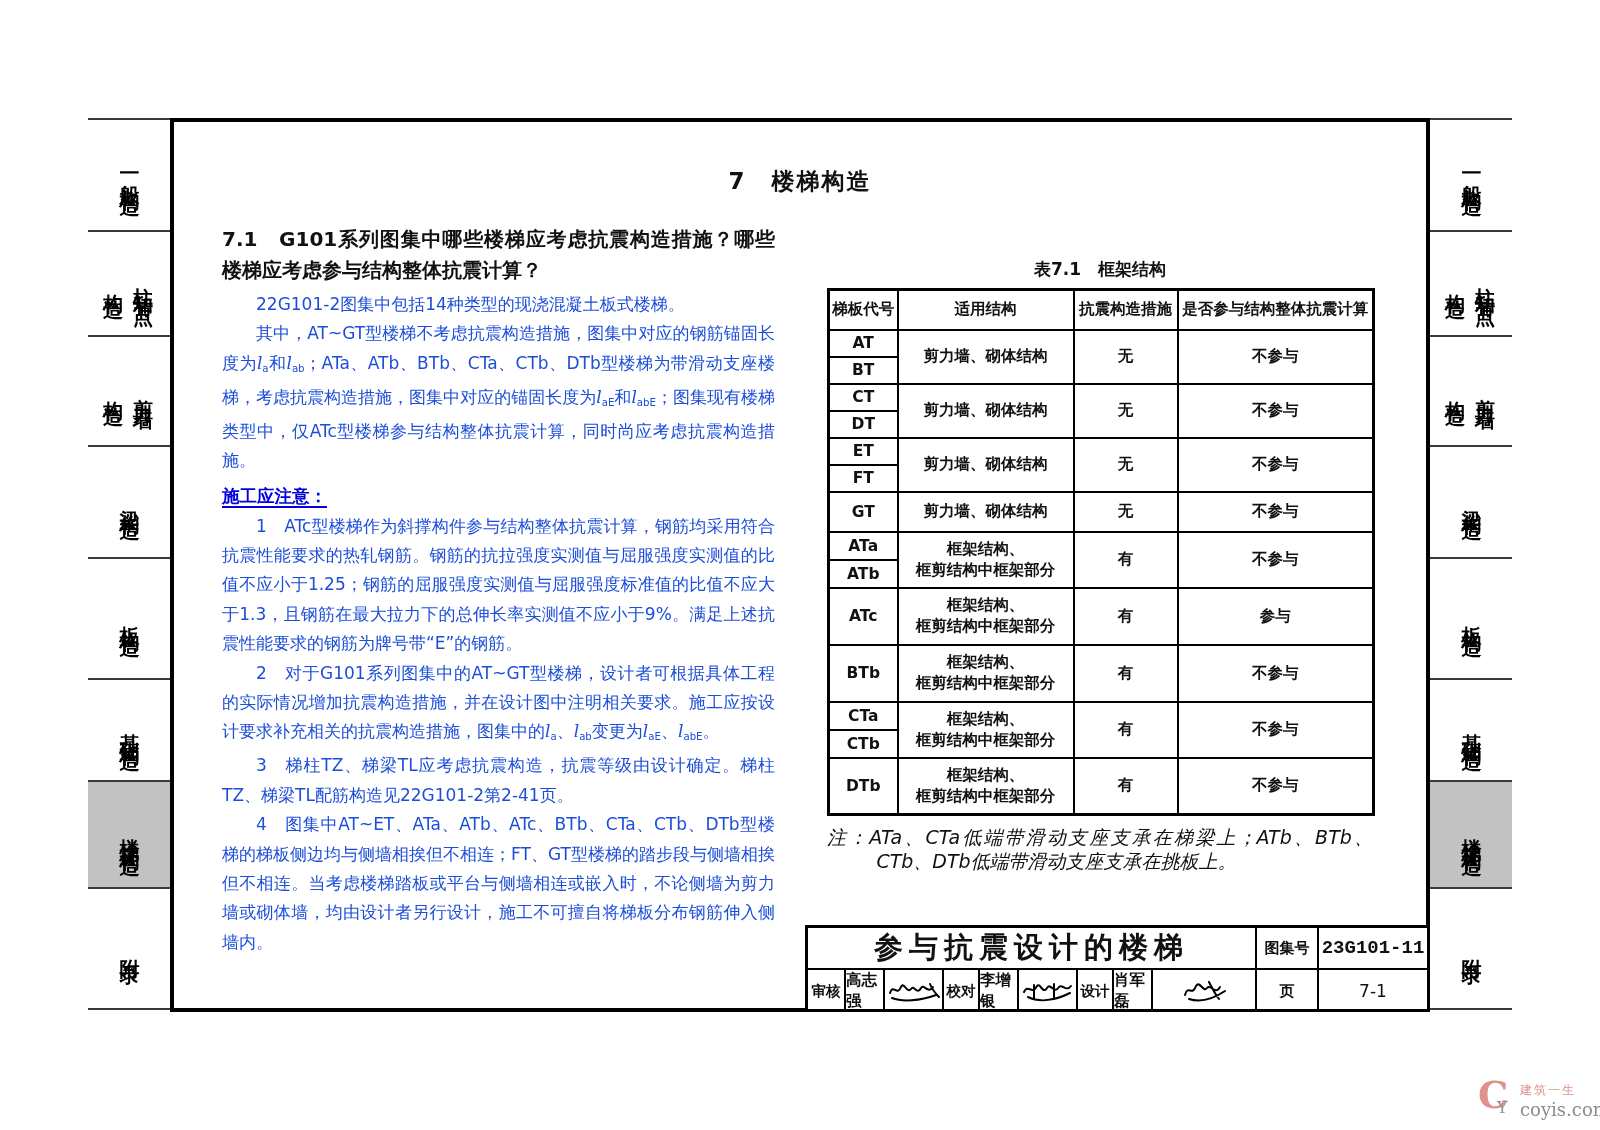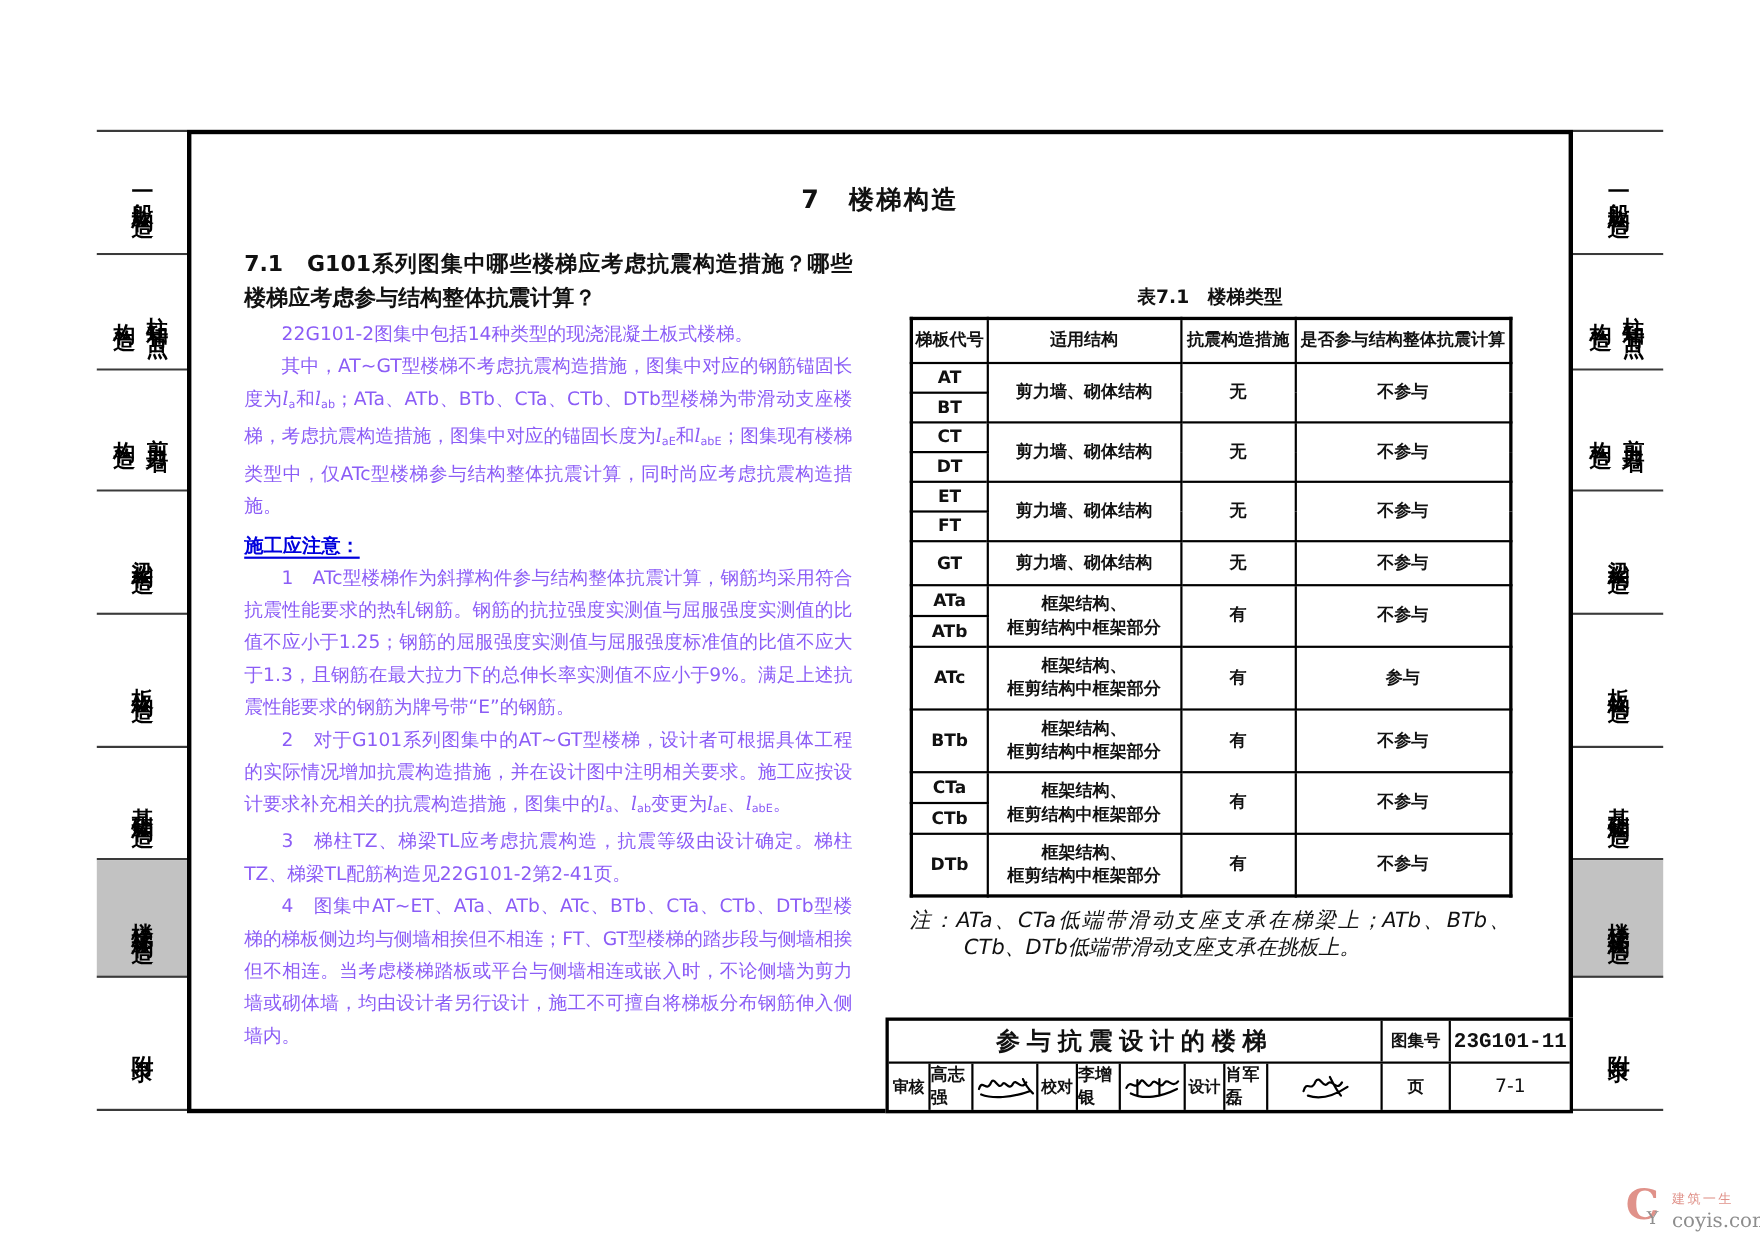--- a/index.html
+++ b/index.html
@@ -19,21 +19,21 @@
   
   .frame { position: absolute; left: 170px; top: 118px; width: 1260px; height: 894px;
            border: 4px solid #000; background: #fff; }
   .chapter-title { position: absolute; left: 170px; top: 166px; width: 1260px;
            text-align: center; font-size: 23px; font-weight: bold; letter-spacing: 2px; }
   
   .textcol { position: absolute; left: 222px; top: 224px; width: 553px; }
   .sec-heading { font-size: 20px; font-weight: bold; line-height: 31px;
                  text-align: justify; margin-bottom: 4px; }
   .para { font-size: 17px; line-height: 29.4px; text-indent: 2em;
-          text-align: justify; color: #8b5cf6; }
+          text-align: justify; color: #1d4ed8; }
   .note-head-wrap { margin: 8px 0 4px 0; }
   .note-head { color: #0000dd; font-size: 17.5px; font-weight: bold;
                text-decoration: underline; text-decoration-thickness: 2px;
                text-underline-offset: 4px; }
   .lsym { font-style: italic; font-family: "DejaVu Serif", serif; }
   .subs { font-size: 0.6em; vertical-align: -0.25em; }
   
   .tablecol { position: absolute; left: 827px; top: 258px; width: 546px; }
   .tbl-title { text-align: center; font-size: 17px; font-weight: bold; margin-bottom: 7px; }
   table.stairs { border-collapse: collapse; border: 3px solid #000; width: 545px;
@@ -47,21 +47,21 @@
   .c-part  { width: 196px; }
   tr.h40 { height: 40px; } tr.h27 { height: 27px; } tr.h28 { height: 28px; } tr.h56 { height: 57px; }
   .tbl-note { margin-top: 9px; font-size: 19px; line-height: 24px;
               padding-left: 2.6em; text-indent: -2.6em; text-align: justify; font-style: italic; }
   
   .tb { position: absolute; left: 805px; top: 925px; width: 625px; height: 87px;
         border: 3px solid #000; background: #fff; display: flex; flex-direction: column; }
   .tb-row1 { display: flex; height: 50px; }
   .tb-row2 { display: flex; flex: 1; border-top: 2px solid #000; }
   .tb-title { flex: 1; display: flex; align-items: center; justify-content: center;
-              font-size: 22px; font-weight: bold; letter-spacing: 6px; }
+              font-size: 29px; font-weight: bold; letter-spacing: 6px; }
   .tb-al { width: 62px; border-left: 2px solid #000; display: flex; align-items: center;
            justify-content: center; font-size: 15px; font-weight: bold; }
   .tb-an { width: 110px; border-left: 2px solid #000; display: flex; align-items: center;
            justify-content: center; font-size: 19px; font-weight: bold; font-family: Liberation Mono, monospace; }
   .tb-cell { border-left: 2px solid #000; display: flex; align-items: center;
              justify-content: center; }
   .tb-cell.first { border-left: none; }
   .tb-lab { width: 36px; font-size: 14.5px; font-weight: bold; }
   .tb-nam { width: 39px; font-size: 15.5px; font-weight: bold; }
   .tb-sig { width: 59px; }
@@ -166,21 +166,21 @@
   <div class="note-head-wrap">
     <span class="note-head">施工应注意：</span>
   </div>
   <div class="para">1　ATc型楼梯作为斜撑构件参与结构整体抗震计算，钢筋均采用符合抗震性能要求的热轧钢筋。钢筋的抗拉强度实测值与屈服强度实测值的比值不应小于1.25；钢筋的屈服强度实测值与屈服强度标准值的比值不应大于1.3，且钢筋在最大拉力下的总伸长率实测值不应小于9%。满足上述抗震性能要求的钢筋为牌号带“E”的钢筋。</div>
   <div class="para"><span>2　对于G101系列图集中的AT~GT型楼梯，设计者可根据具体工程的实际情况增加抗震构造措施，并在设计图中注明相关要求。施工应按设计要求补充相关的抗震构造措施，图集中的</span><span class="lsym">l</span><span class="subs">a</span><span>、</span><span class="lsym">l</span><span class="subs">ab</span><span>变更为</span><span class="lsym">l</span><span class="subs">aE</span><span>、</span><span class="lsym">l</span><span class="subs">abE</span><span>。</span></div>
   <div class="para">3　梯柱TZ、梯梁TL应考虑抗震构造，抗震等级由设计确定。梯柱TZ、梯梁TL配筋构造见22G101-2第2-41页。</div>
   <div class="para">4　图集中AT~ET、ATa、ATb、ATc、BTb、CTa、CTb、DTb型楼梯的梯板侧边均与侧墙相挨但不相连；FT、GT型楼梯的踏步段与侧墙相挨但不相连。当考虑楼梯踏板或平台与侧墙相连或嵌入时，不论侧墙为剪力墙或砌体墙，均由设计者另行设计，施工不可擅自将梯板分布钢筋伸入侧墙内。</div>
 </div>
 
 <div class="tablecol">
-  <div class="tbl-title">表7.1　楼梯类型</div>
+  <div class="tbl-title">表7.1　框架结构</div>
   <table class="stairs">
     <thead>
       <tr class="h40">
         <th class="c-code">梯板代号</th>
         <th class="c-struct">适用结构</th>
         <th class="c-seis">抗震构造措施</th>
         <th class="c-part">是否参与结构整体抗震计算</th>
       </tr>
     </thead>
     <tbody>

